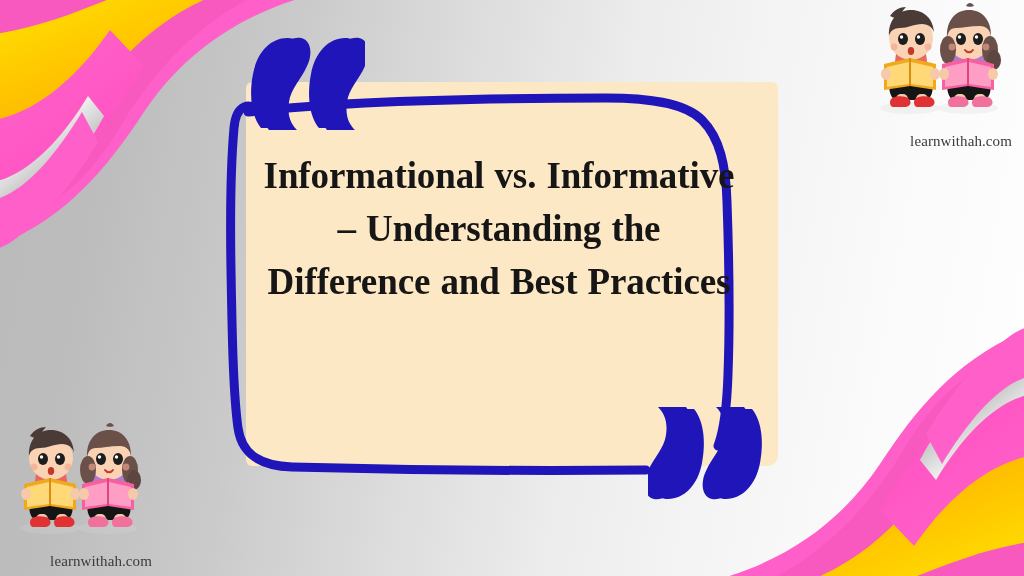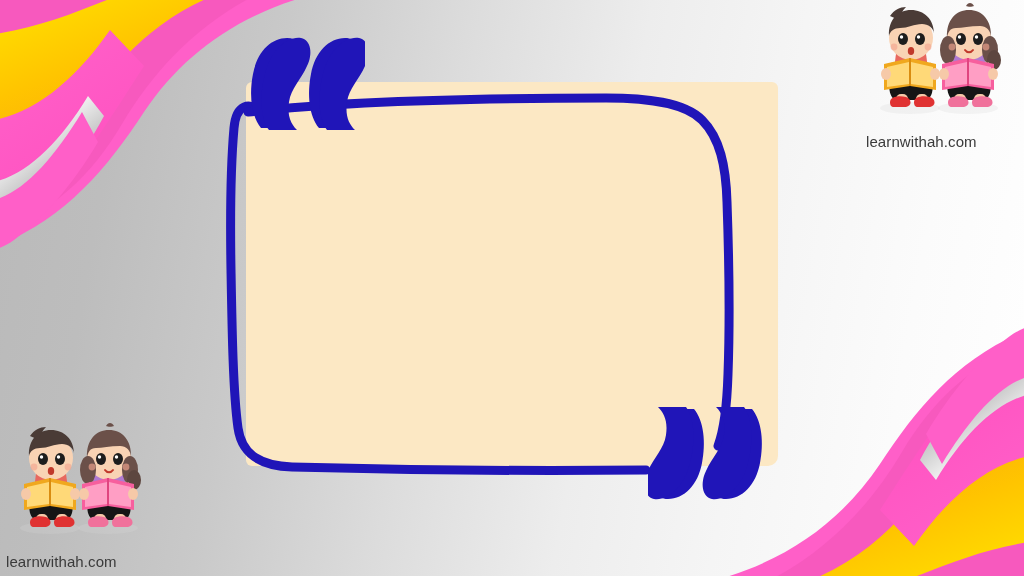--- a/index.html
+++ b/index.html
@@ -100,22 +100,22 @@
     z-index: 8;
   }
   .logo-tr { right: 12px; top: 2px; }
   .logo-bl { left: 6px; bottom: 4px; }
   .logo-kids { position: absolute; left: 0; top: 0; width: 146px; height: 120px; }
   .logo-text {
     position: absolute;
     left: 0;
     bottom: 2px;
     width: 146px;
-    text-align: left;
-    font-family: Liberation Sans, sans-serif;
+    text-align: right;
+    font-family: Liberation Serif, serif;
     font-size: 15px;
     color: #3a3a3a;
     letter-spacing: 0.1px;
   }
 </style>
 </head>
 <body>
 
 <div id="canvas">
 
@@ -221,20 +221,23 @@
                C54,38 44,44 38,54 C32,66 34,80 40,92 Z" fill="#2015b8"></path>
       <path d="M22,94 C14,84 12,60 18,38 C24,14 40,0 54,2 C64,4 66,18 60,30
                C54,44 44,52 42,66 C40,80 44,88 50,94 Z" fill="#2015b8"></path>
       <path d="M72,92 C62,80 60,58 64,38 C68,16 82,2 98,2 C110,2 116,12 114,24
                C112,38 102,44 96,54 C90,66 92,80 98,92 Z" fill="#2015b8"></path>
       <path d="M80,94 C72,84 70,60 76,38 C82,14 98,0 112,2 C122,4 124,18 118,30
                C112,44 102,52 100,66 C98,80 102,88 108,94 Z" fill="#2015b8"></path>
     </g>
   </svg>
 
+  <div class="title-block">
+    <h1 class="title-text">Informational vs. Informative – Understanding the Difference and Best Practices</h1>
+  </div>
 
   <div class="logo logo-tr">
     <svg class="logo-kids" viewBox="0 0 146 120">
 
       <g>
         <ellipse cx="44" cy="106" rx="30" ry="6" fill="#d8d8d8" opacity="0.25"></ellipse>
 
         <path d="M24,76 C22,88 24,96 30,98 L60,98 C66,96 68,88 66,76 Z" fill="#151515"></path>
 
         <rect x="30" y="92" width="12" height="10" rx="5" fill="#f6c9a8"></rect>

